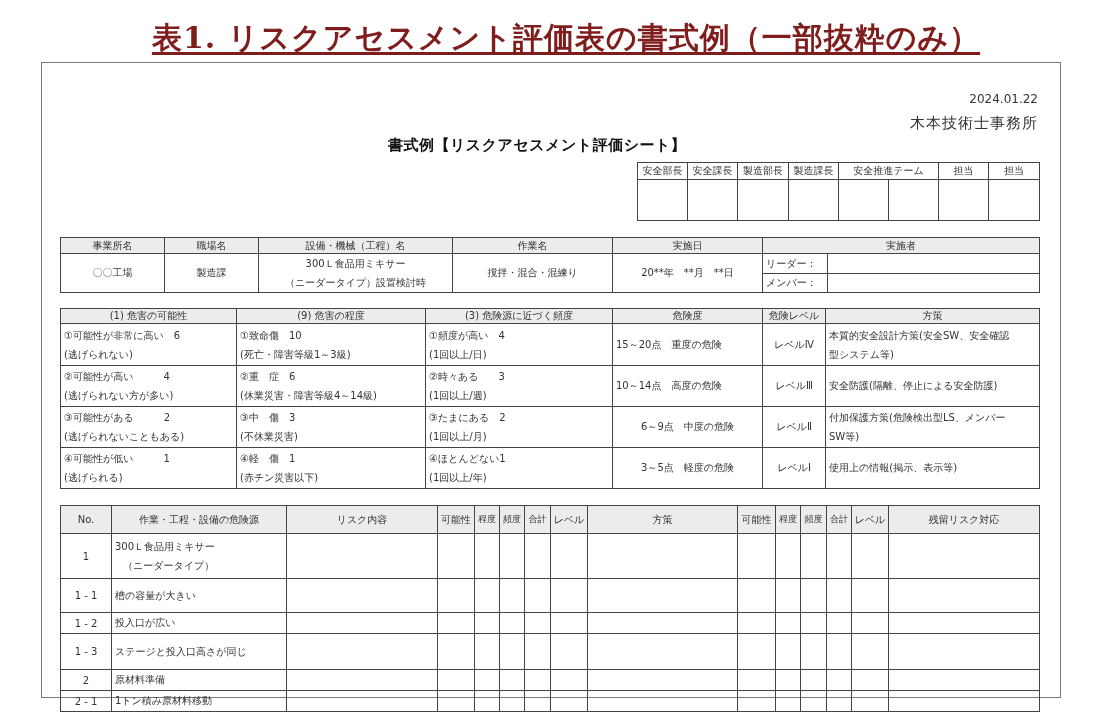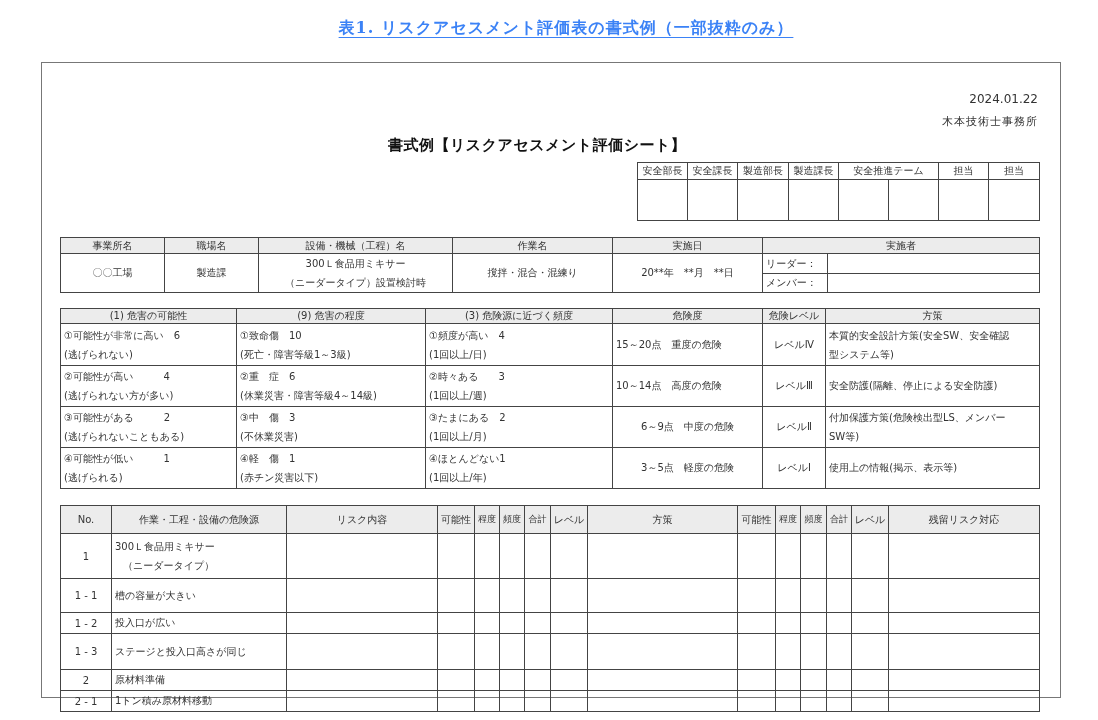--- a/index.html
+++ b/index.html
@@ -1,24 +1,24 @@
 <!DOCTYPE html>
 <html><head>
 <meta charset="utf-8">
 <style>
   html, body { margin:0; padding:0; background:#ffffff; }
   body { width:1098px; height:720px; position:relative; overflow:hidden;
          font-family:"DejaVu Sans", "Liberation Sans", sans-serif; color:#222; }
   .caption { position:absolute; left:0; width:1098px; top:18px; text-align:center; }
-  .caption span { font-family:"DejaVu Serif","Liberation Serif",serif; font-size:16px; font-weight:bold;
-                  color:#3b82f6; text-decoration:underline; text-underline-offset:4px; letter-spacing:1px;margin-left:34px; }
+  .caption span { font-family:"DejaVu Serif","Liberation Serif",serif; font-size:30px; font-weight:bold;
+                  color:#7f1d1d; text-decoration:underline; text-underline-offset:4px; letter-spacing:1px;margin-left:34px; }
   .frame { position:absolute; left:41px; top:62px; width:1020px; height:636px;
            border:1.5px solid #777; box-sizing:border-box; }
   .date { position:absolute; right:60px; top:92px; font-size:12px; color:#333;margin-left:36px; }
-  .office { position:absolute; right:60px; top:114px; font-size:11px; color:#333; letter-spacing:1px; }
+  .office { position:absolute; right:60px; top:114px; font-size:15px; color:#333; letter-spacing:1px; }
   .sheet-title { position:absolute; left:388px; top:136px; font-size:15px; font-weight:bold; color:#111; letter-spacing:0.5px; }
 
   table { border-collapse:collapse; position:absolute; table-layout:fixed; }
   td, th { border:1px solid #444; font-size:10px; color:#333; padding:0 3px; overflow:hidden; white-space:nowrap; font-weight:normal; }
   th { background:#ececec; text-align:center; }
   .approval th { background:#fff; font-size:10px; height:16px; padding:0; }
   .approval td { height:40px; }
   .center { text-align:center; }
   .two { line-height:19px;margin-top:20px; }
   .lbl { font-size:10px; }

